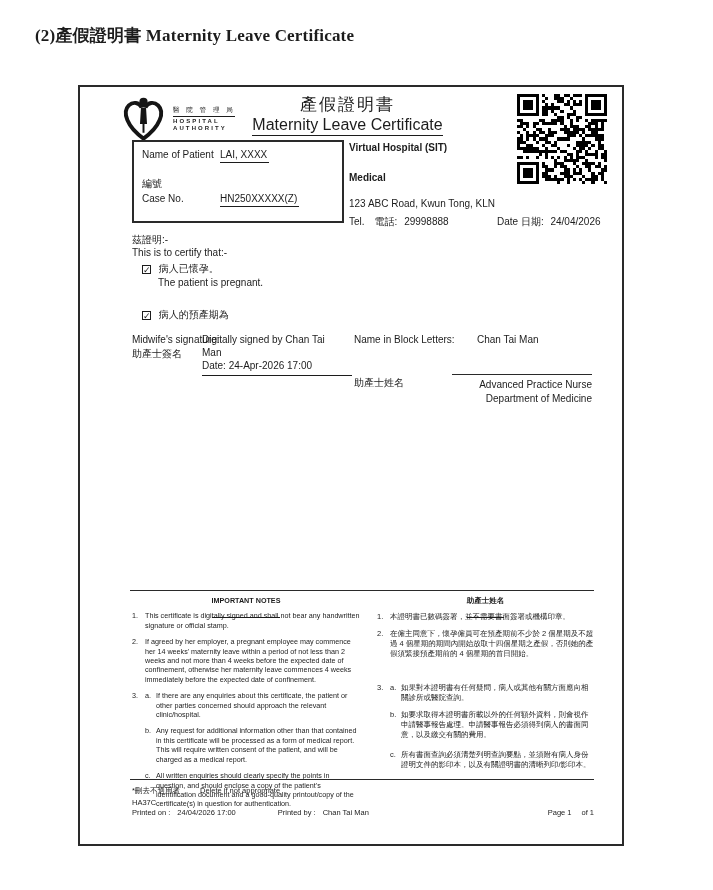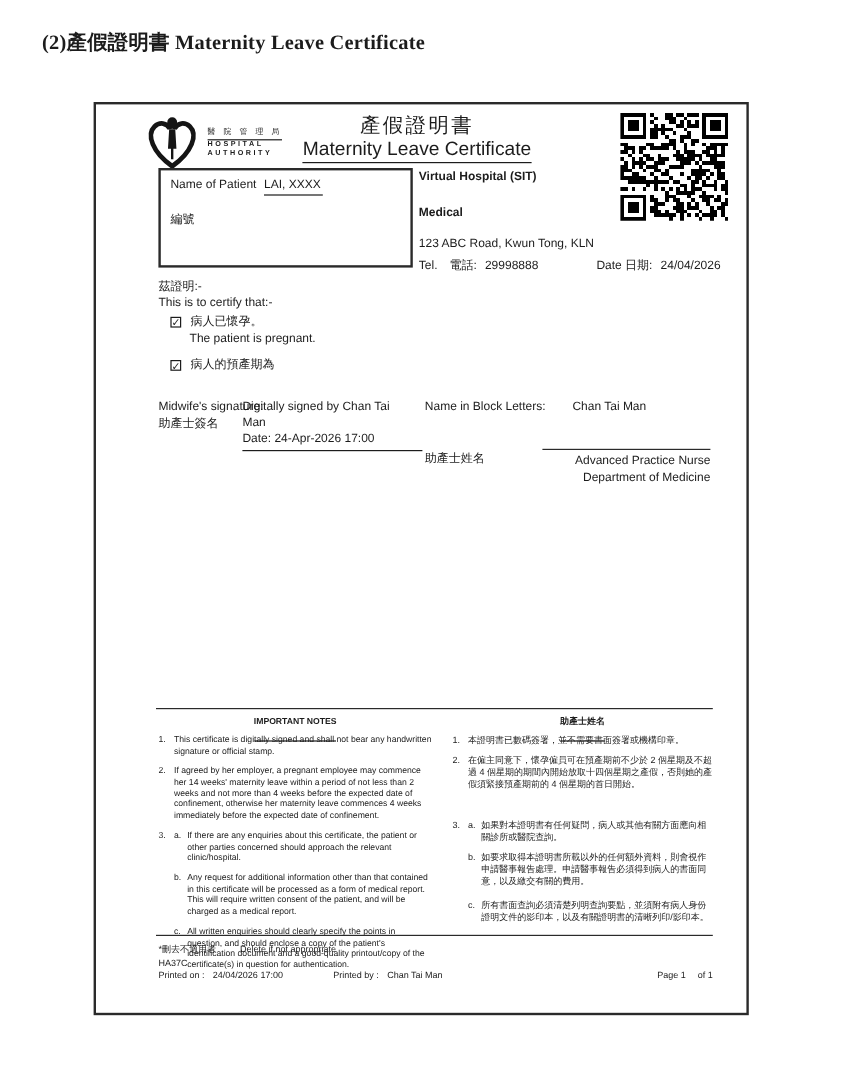--- a/index.html
+++ b/index.html
@@ -398,20 +398,24 @@
   </div>
 
   <div class="abs pbox" style="left:52px; top:53px; width:212px; height:83px;">
     <div class="prow">
       <span class="plabel">Name of Patient</span>
       <span class="uline">LAI,  XXXX</span>
     </div>
     <div class="prow" style="margin-top:13px;">
       <span class="plabel">編號</span>
     </div>
+    <div class="prow">
+      <span class="plabel">Case No.</span>
+      <span class="uline">HN250XXXXX(Z)</span>
+    </div>
   </div>
 
   <div class="abs t10 b" style="left:269px; top:54px;">Virtual Hospital (SIT)</div>
   <div class="abs t10 b" style="left:269px; top:84px;text-align:right;">Medical</div>
   <div class="abs t10" style="left:269px; top:110px;">123 ABC Road, Kwun Tong, KLN</div>
   <div class="abs t10" style="left:269px; top:128px;">
     <span>Tel.　電話:</span>
     <span style="margin-left:4px;">29998888</span>
   </div>
   <div class="abs t10" style="left:417px; top:128px;">
@@ -421,21 +425,21 @@
 
   <div class="abs t10" style="left:52px; top:146px;">茲證明:-</div>
   <div class="abs t10" style="left:52px; top:159px;">This is to certify that:-</div>
 
   <div class="abs t10" style="left:62px; top:175px;">
     <span class="cbx">✓</span>
     <span>病人已懷孕。</span>
   </div>
   <div class="abs t10" style="left:78px; top:189px;">The patient is pregnant.</div>
 
-  <div class="abs t10" style="left:62px; top:211px;">
+  <div class="abs t10" style="left:62px; top:221px;">
     <span class="cbx">✓</span>
     <span>病人的預產期為</span>
   </div>
 
   <div class="abs t10" style="left:52px; top:246px;">Midwife's signature:</div>
   <div class="abs t10" style="left:52px; top:260px;">助產士簽名</div>
 
   <div class="abs t10" style="left:122px; top:246px; width:150px; padding-bottom:3px; border-bottom:1.5px solid #1c1c1c;">
     <div>Digitally signed by Chan Tai</div>
     <div>Man</div>

